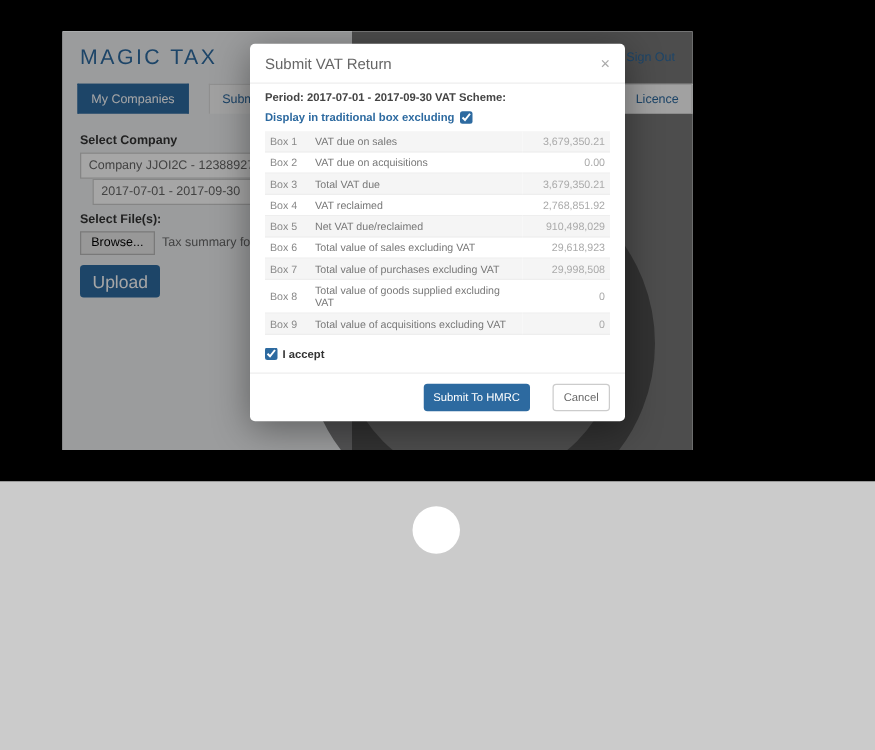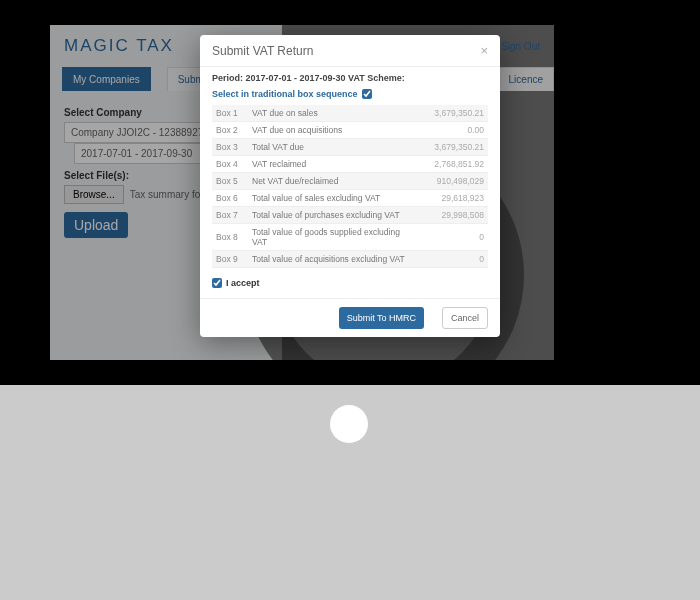--- a/index.html
+++ b/index.html
@@ -80,21 +80,21 @@
     <div class="overlay"></div>
 
     <div class="modal">
       <div class="modal-head">
         <div class="modal-title">Submit VAT Return</div>
         <div class="close">×</div>
       </div>
       <div class="modal-body">
         <div class="periodline">Period: 2017-07-01 - 2017-09-30 VAT Scheme:</div>
         <div class="seqline">
-          <span>Select in traditional box sequence</span>
+          <span>Display in traditional box excluding</span>
           <input type="checkbox" class="cb" checked="" style="">
         </div>
         <table>
           <tbody id="rows">
               <tr class="hl">
                 <td class="boxn">Box 1</td>
                 <td>VAT due on sales</td>
                 <td class="val">3,679,350.21</td>
               </tr>
               <tr>

